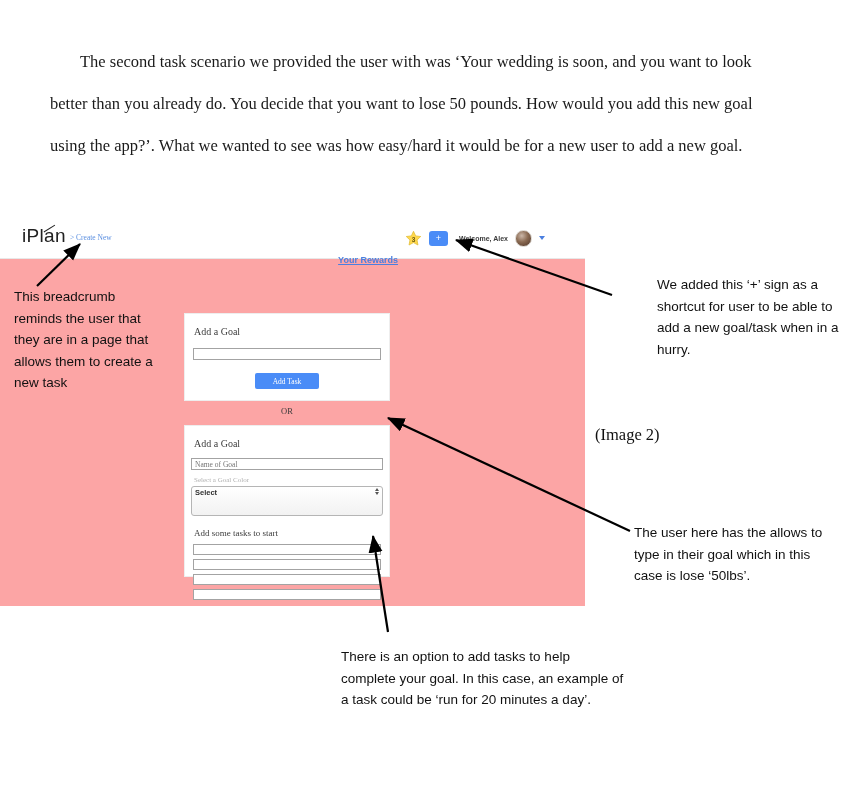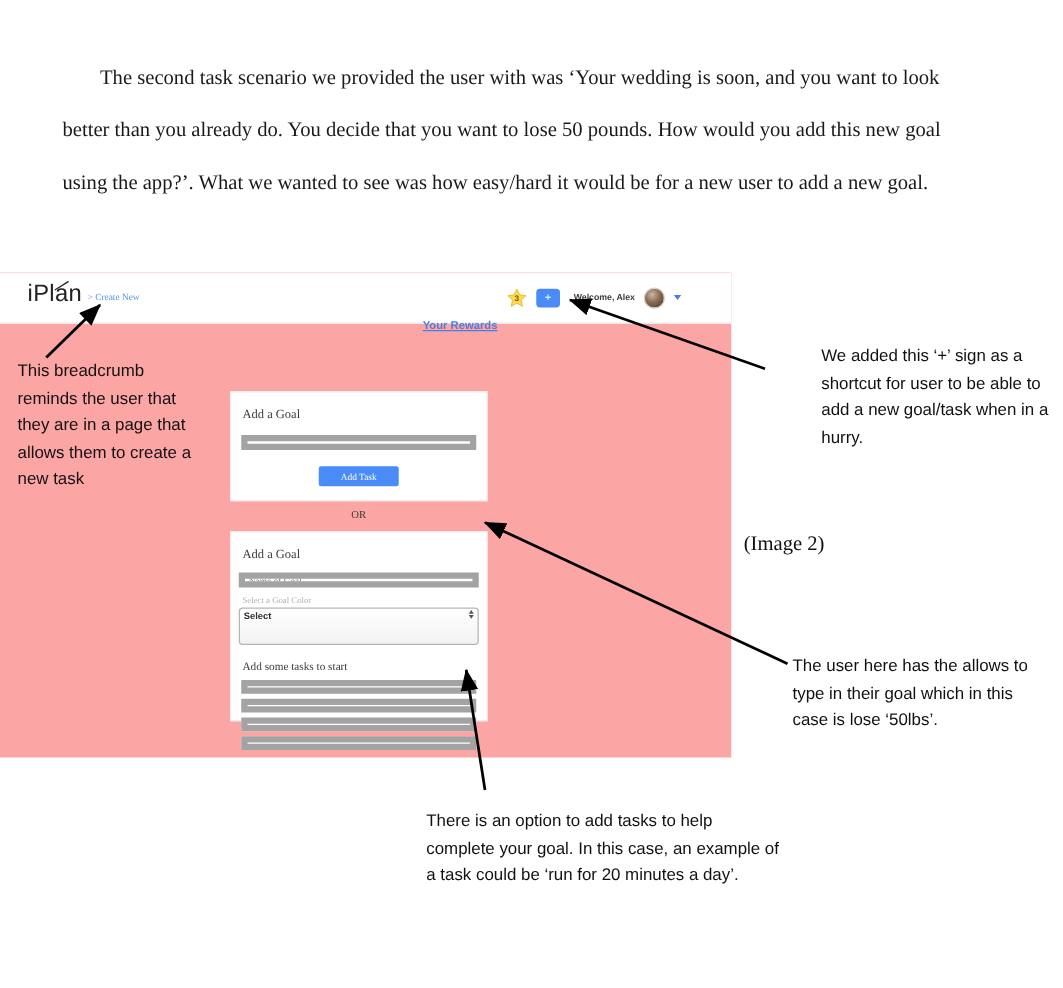--- a/index.html
+++ b/index.html
@@ -163,21 +163,21 @@
   .card-title {
     font-family: "Liberation Serif", serif;
     font-size: 10px;
     color: #3c3c3c;
     margin: 12px 0 0 9px;
   }
   .txt-input {
     display: block;
     height: 12px;
     background: #ffffff;
-    border: 5px solid #a3a3a3;
+    border: 1px solid #a3a3a3;
     box-sizing: border-box;
     font-family: "Liberation Serif", serif;
     font-size: 7.5px;
     color: #b3b3b3;
     padding: 0 3px;
     outline: none;
   }
   #task-input {
     margin: 11px auto 0 auto;
     width: 188px;

